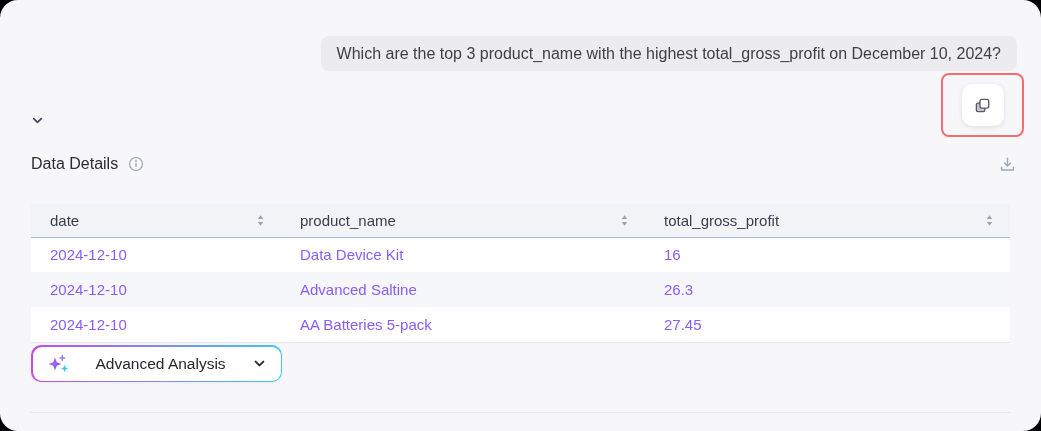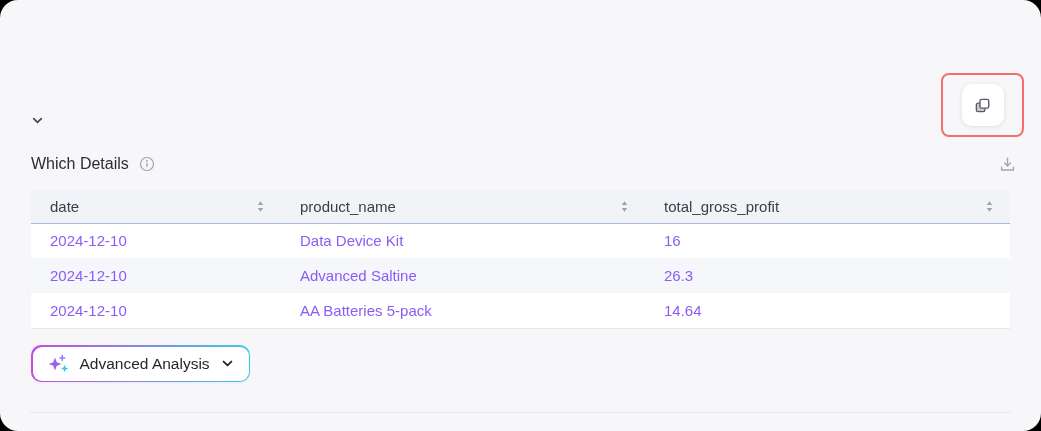--- a/index.html
+++ b/index.html
@@ -55,21 +55,21 @@
     display: flex; align-items: center; gap: 10px;
     font-size: 16px; color: #2c2d33;
   }
   .download-btn {
     position: absolute; top: 154px; right: 23px;
     background: none; border: none; cursor: pointer;
     padding: 2px; line-height: 0;
   }
 
   
-  .table-wrap { position: absolute; top: 190px; left: 31px; width: 979px; }
+  .table-wrap { position: absolute; top: 204px; left: 31px; width: 979px; }
   table { width: 100%; border-collapse: collapse; table-layout: fixed; }
   col.c1 { width: 250px; } col.c2 { width: 364px; }
   thead th {
     background: #f2f3f7;
     height: 33px;
     font-weight: 400; font-size: 15px; color: #3a3f4c;
     text-align: left;
     padding: 0 14px 0 19px;
     border-bottom: 1px solid var(--header-divider-blue, #a9b8ea);
     cursor: pointer;
@@ -85,39 +85,42 @@
   tbody tr:last-child td { border-bottom: 1px solid #e6e8ee; }
 
   
   .advanced-wrap {
     position: absolute; top: 345px; left: 31px;
     padding: 1.5px; border-radius: 10px;
     background: linear-gradient(90deg, var(--gradient-start,#c44ce0), var(--gradient-end,#3ec9ec));
     box-shadow: 0 1px 3px rgba(0,0,0,.05);
   }
   .advanced-btn {
-    display: flex; align-items: center; gap: 11px;
+    display: flex; align-items: center; gap: 27px;
     background: #fff; border: none; border-radius: 9px;
     height: 34px; padding: 0 15px;
     font-family: inherit; font-size: 15.5px; color: #27272b;
     cursor: pointer;
   }
 
   .footer-divider {
     position: absolute; top: 412px; left: 30px; right: 30px;
     height: 1px; background: #e8e9ed;
   }
 
   .icon { display: inline-flex; line-height: 0; }
 </style>
 </head>
 <body>
 
 <div class="card">
 
+  <div class="bubble-row">
+    <div class="bubble">Which are the top 3 product_name with the highest total_gross_profit on December 10, 2024?</div>
+  </div>
 
   <div class="copy-highlight">
     <button class="copy-btn">
       <span class="icon">
         <svg width="19" height="19" viewBox="0 0 18 18">
           <rect x="3.2" y="6.8" width="8" height="8" rx="1.5" fill="#c9c9cf" stroke="#5a5a64" stroke-width="1.3"></rect>
           <rect x="6.6" y="3.2" width="8.3" height="8.3" rx="1.5" fill="#ffffff" stroke="#5a5a64" stroke-width="1.3"></rect>
         </svg>
       </span>
     </button>
@@ -125,21 +128,21 @@
 
   <div class="thinking">
     <span class="icon">
       <svg width="13" height="13" viewBox="0 0 12 12">
         <path d="M2.5 4.3 L6 7.7 L9.5 4.3" fill="none" stroke="#3e4456" stroke-width="1.5" stroke-linecap="round" stroke-linejoin="round"></path>
       </svg>
     </span>
   </div>
 
   <div class="data-details">
-    <span>Which Details</span>
+    <span>Data Details</span>
     <span class="icon">
       <svg width="16" height="16" viewBox="0 0 16 16">
         <circle cx="8" cy="8" r="6.5" fill="none" stroke="#9ca3af" stroke-width="1.2"></circle>
         <rect x="7.35" y="7" width="1.3" height="4.1" rx="0.6" fill="#9ca3af"></rect>
         <circle cx="8" cy="4.9" r="0.95" fill="#9ca3af"></circle>
       </svg>
     </span>
   </div>
 
   <button class="download-btn">
@@ -203,21 +206,21 @@
           <td>16</td>
         </tr>
         <tr class="alt">
           <td>2024-12-10</td>
           <td>Advanced Saltine</td>
           <td>26.3</td>
         </tr>
         <tr>
           <td>2024-12-10</td>
           <td>AA Batteries 5-pack</td>
-          <td>14.64</td>
+          <td>27.45</td>
         </tr>
       </tbody>
     </table>
   </div>
 
   <div class="advanced-wrap">
     <button class="advanced-btn">
       <span class="icon">
         <svg width="21" height="20" viewBox="0 0 21 20">
           <defs>

